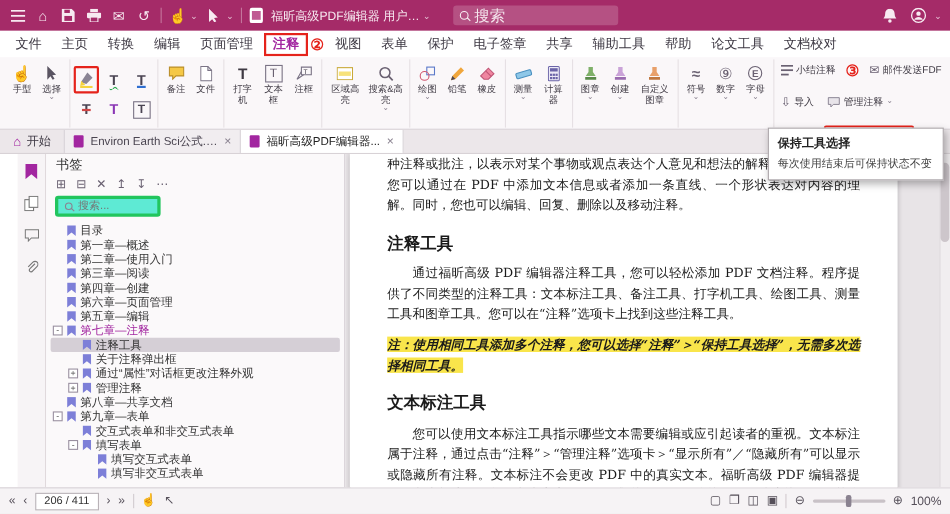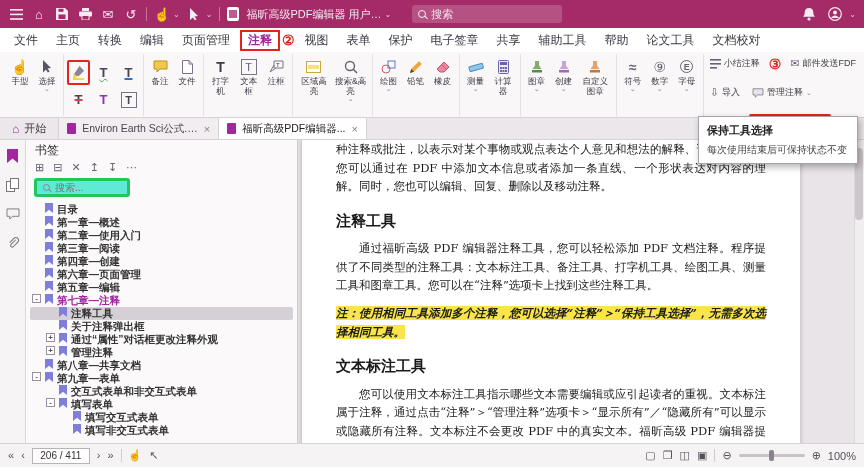--- a/index.html
+++ b/index.html
@@ -8,21 +8,21 @@
 
   
   .titlebar{height:28px;background:#a52b68;display:flex;align-items:center;color:#f7eaf1;padding:0 8px;gap:7px;flex:none;}
   .tico{width:16px;height:16px;display:flex;align-items:center;justify-content:center;font-size:13px;color:#f7eaf1;}
   .tsep{width:1px;height:14px;background:rgba(255,255,255,.35);}
   .tcaret{font-size:8px;opacity:.8;margin-left:-4px;}
   .doc-chip{width:12px;height:14px;background:#fff;border-radius:2px;position:relative;}
   .doc-chip::after{content:"";position:absolute;inset:3px 2px;background:#c05a93;}
   .ttitle{font-size:11px;white-space:nowrap;}
   .tsearch{margin-left:14px;width:150px;height:18px;background:rgba(255,255,255,.18);border-radius:3px;display:flex;align-items:center;padding:0 6px;gap:5px;}
-  .tsearch input{background:transparent;border:none;outline:none;color:#fff;font-size:11px;width:100%;font-family:Liberation Serif, serif;}
+  .tsearch input{background:transparent;border:none;outline:none;color:#fff;font-size:14px;width:100%;}
   .tsearch input::placeholder{color:rgba(255,255,255,.85);}
   .mag{width:8px;height:8px;border:1.4px solid rgba(255,255,255,.9);border-radius:50%;position:relative;flex:none;}
   .mag::after{content:"";position:absolute;width:4px;height:1.4px;background:rgba(255,255,255,.9);transform:rotate(45deg);right:-3px;bottom:-1px;}
   .tright{margin-left:auto;display:flex;align-items:center;gap:10px;}
 
   
   .menubar{height:24px;display:flex;align-items:center;padding:0 6px;gap:2px;background:#fff;flex:none;}
   .mitem{padding:2px 8px;font-size:12px;color:#3c3742;white-space:nowrap;cursor:default;}
   .mitem.active{color:#a226a0;border:2px solid #e5231b;padding:0 6px;font-weight:bold;}
   .badge{color:#e5231b;font-size:14px;font-weight:bold;line-height:1;}
@@ -58,34 +58,34 @@
   .tabrow{height:22px;background:#ece7ea;display:flex;align-items:stretch;flex:none;border-bottom:1px solid #d8d2d6;}
   .starttab{display:flex;align-items:center;gap:5px;padding:0 12px;font-size:11px;color:#3c3742;border-right:1px solid #d8d2d6;}
   .starticon{color:#a226a0;font-size:12px;}
   .doctab{display:flex;align-items:center;gap:6px;padding:0 8px;font-size:10.5px;color:#4a4450;border-right:1px solid #d8d2d6;max-width:160px;background:#f1edf0;}
   .doctab.active{background:#fff;color:#222;}
   .doctab .fav{width:9px;height:11px;background:#a226a0;border-radius:1px;flex:none;}
   .doctab .tlab{white-space:nowrap;overflow:hidden;text-overflow:ellipsis;}
   .doctab .x{color:#8a8290;font-size:11px;}
 
   
-  .workspace{flex:1;display:flex;min-height:0;}
+  .workspace{flex:1;display:flex;min-height:0;margin-left:16px;}
   .rail{width:26px;background:#f7f4f6;border-right:1px solid #ddd6da;display:flex;flex-direction:column;align-items:center;padding-top:8px;gap:13px;flex:none;}
   .rico{width:16px;height:16px;display:flex;align-items:center;justify-content:center;}
 
   .panel{width:272px;background:#fbf9fa;border-right:1px solid #cfc8cd;display:flex;flex-direction:column;flex:none;min-height:0;}
   .panel-header{height:20px;display:flex;align-items:center;padding:0 9px;font-size:12px;color:#333;flex:none;}
   .panel-tools{display:flex;gap:9px;padding:1px 9px 3px;color:#6a6172;font-size:11px;flex:none;align-items:center;}
   .ptool{cursor:default;}
   .panel-search{margin:1px 8px 4px;height:19px;border:3px solid #22c55e;border-radius:3px;background:#5eead4;display:flex;align-items:center;padding:0 6px;gap:5px;width:96px;flex:none;}
   .panel-search .mag2{width:7px;height:7px;border:1.2px solid #8a8290;border-radius:50%;position:relative;flex:none;}
   .panel-search .mag2::after{content:"";position:absolute;width:4px;height:1.2px;background:#8a8290;transform:rotate(45deg);right:-3px;bottom:-1px;}
   .panel-search input{border:none;outline:none;font-size:10px;width:100%;color:#555;background:transparent;}
   .tree{flex:1;overflow:hidden;padding:2px 4px;font-size:10.5px;color:#333;}
-  .trow{display:flex;align-items:flex-start;height:13px;gap:4px;white-space:nowrap;cursor:default;font-weight:bold;}
+  .trow{display:flex;align-items:center;height:13px;gap:4px;white-space:nowrap;cursor:default;}
   .trow.sel{background:#d5cfd6;border-radius:2px;}
   .exp{width:9px;height:9px;border:1px solid #9a90a0;font-size:8px;line-height:7px;text-align:center;color:#555;background:#fff;flex:none;}
   .exp:empty{visibility:hidden;}
   .bm{width:8px;height:10px;background:#7d7fd8;clip-path:polygon(0 0,100% 0,100% 100%,50% 68%,0 100%);flex:none;}
   .tlabel{overflow:hidden;text-overflow:ellipsis;}
   .purple{color:#a226a0;}
 
   .content{flex:1;background:#e8e4e7;position:relative;overflow:hidden;padding-left:4px;min-height:0;}
   .page{background:#fff;width:498px;min-height:100%;box-shadow:0 0 5px rgba(0,0,0,.25);padding:0 34px 10px;font-family:"DejaVu Serif","Liberation Serif",serif;color:#1a1a1a;font-size:11.5px;line-height:1.62;text-align:justify;}
   .page p.ind{text-indent:2em;margin-top:6px;}

